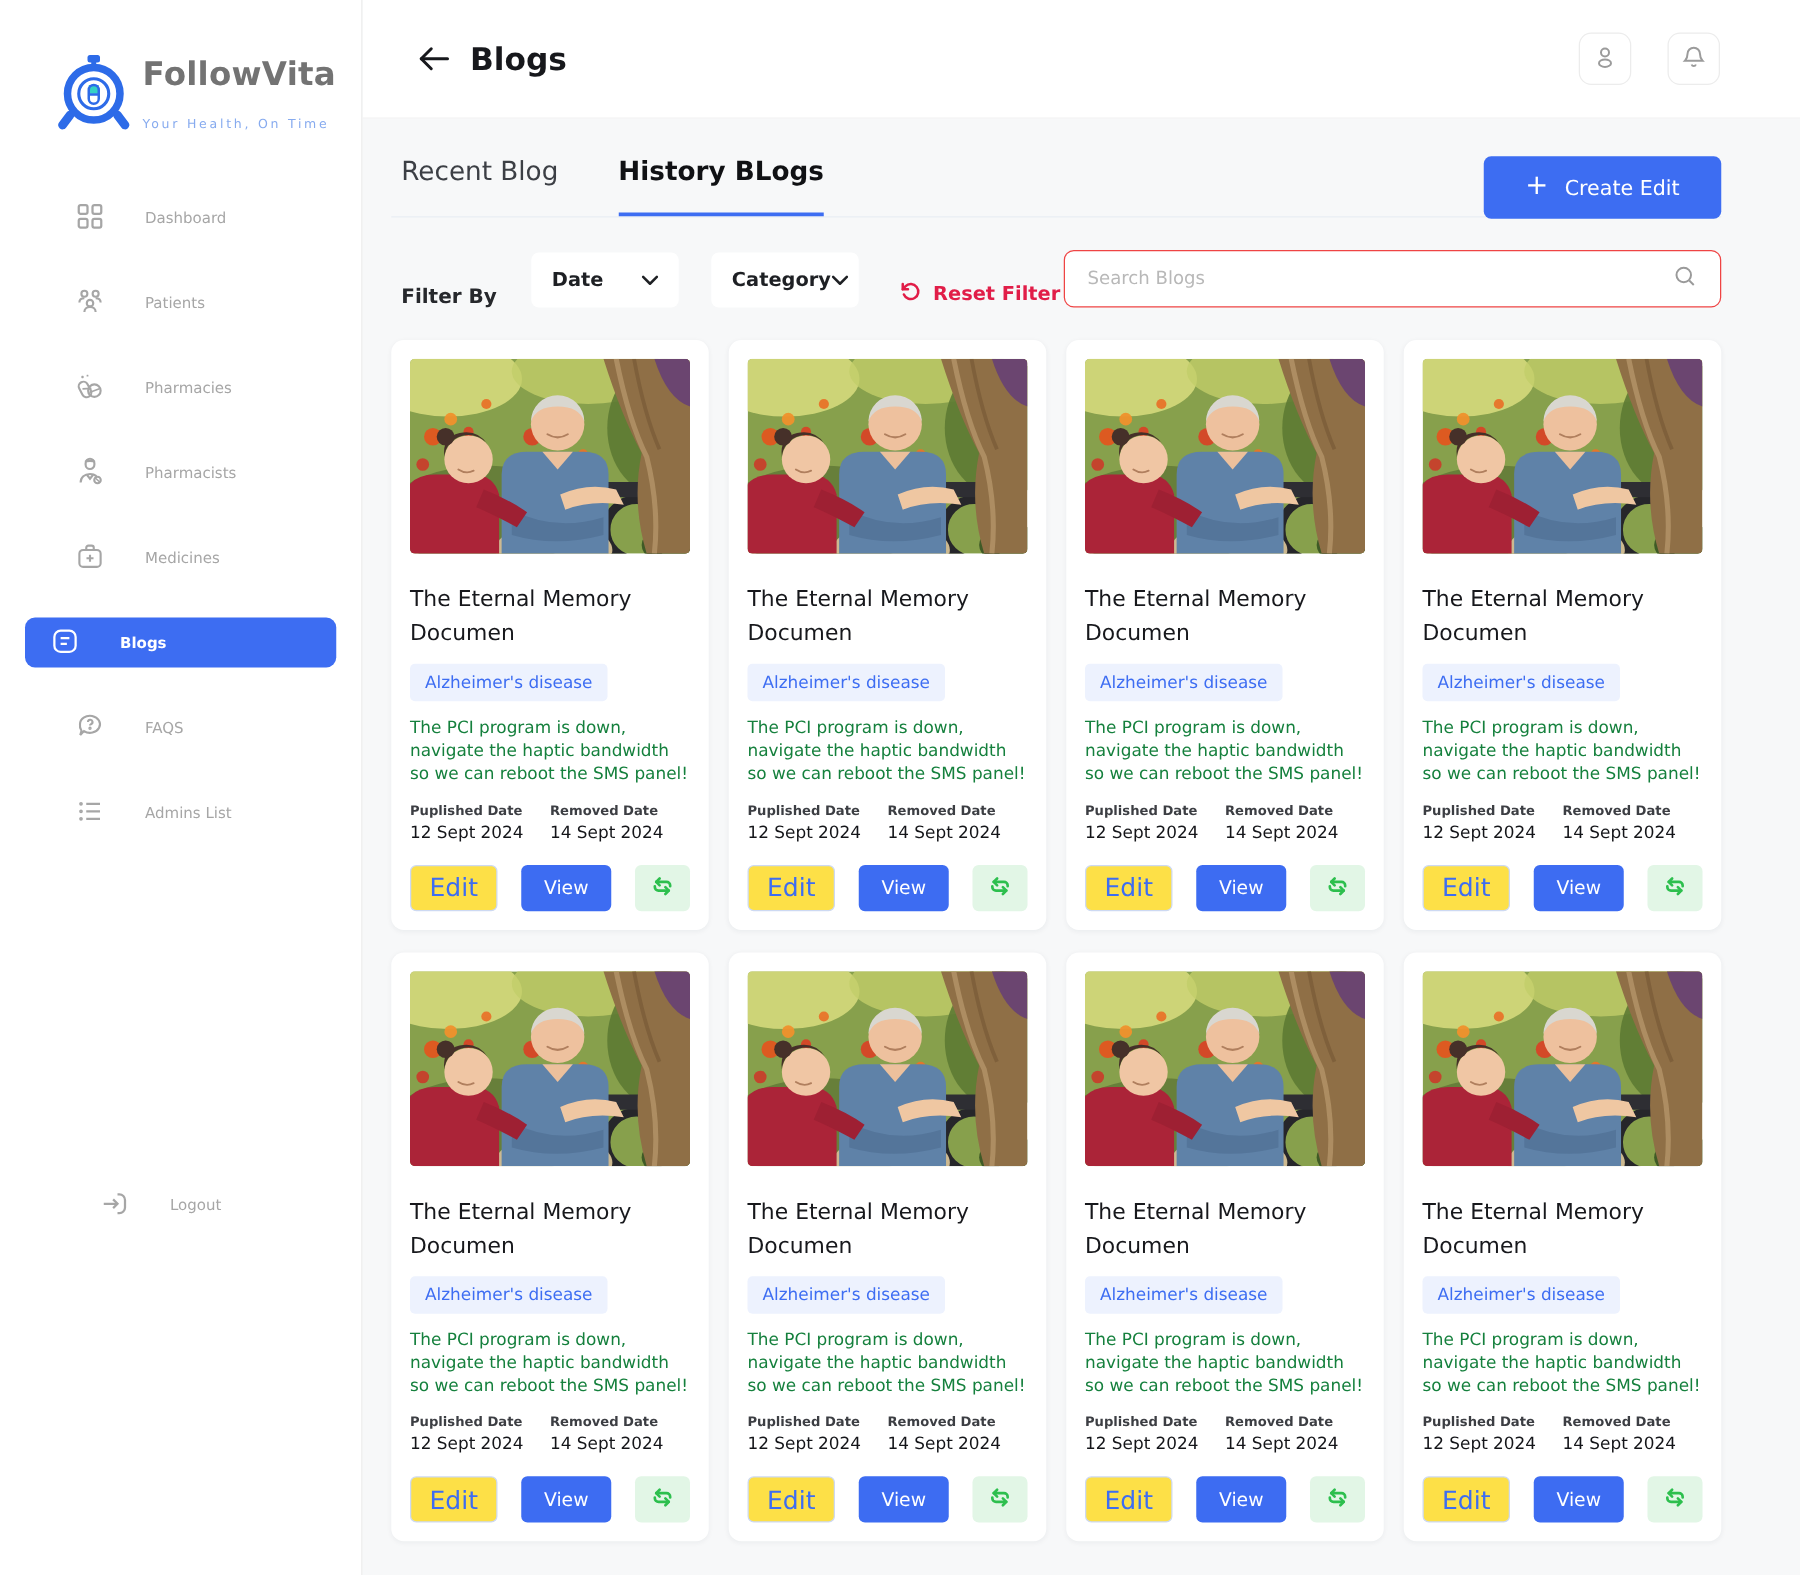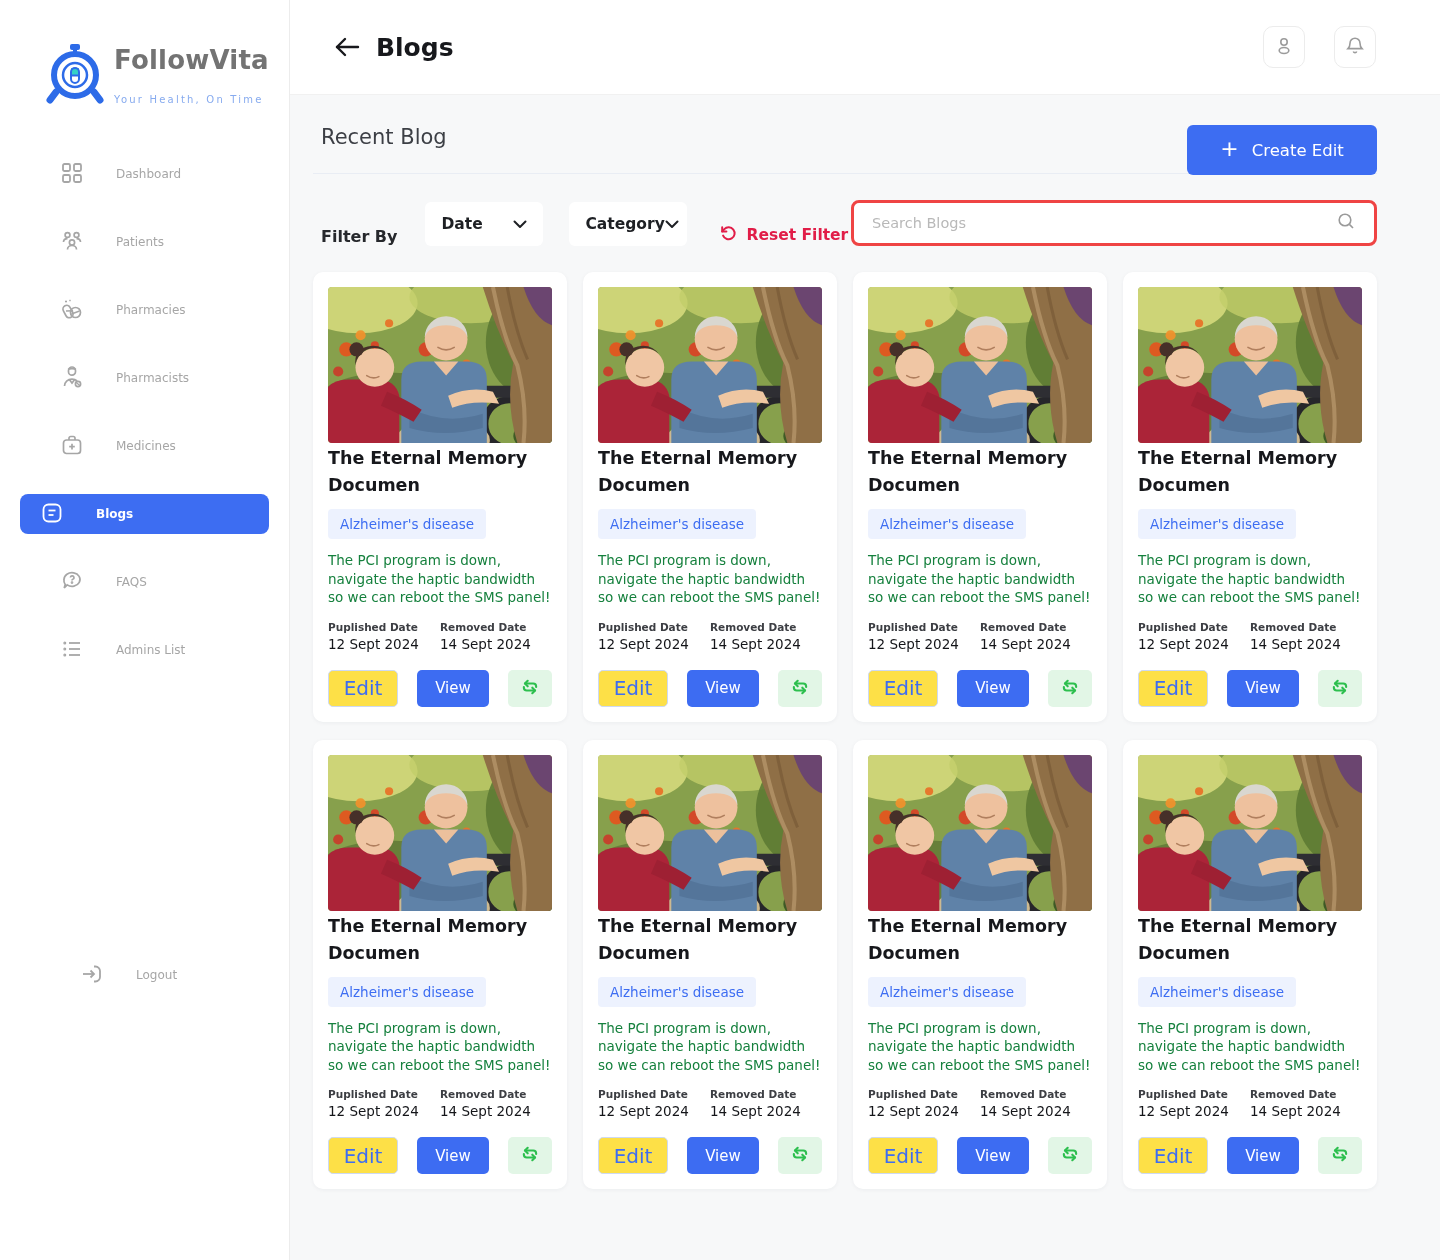--- a/index.html
+++ b/index.html
@@ -10,21 +10,21 @@
   
   .sidebar { position:absolute; left:0; top:0; width:290px; height:1260px; background:#fff; border-right:1px solid #ececec; z-index:5; }
   .logo-wrap { display:flex; align-items:center; gap:10px; padding:42px 0 0 46px; }
   .logo-text .brand { font-size:26px; font-weight:700; color:#737373; letter-spacing:.2px; }
   .logo-text .tagline { font-size:10px; color:#87abef; letter-spacing:2.2px; margin-top:19px; }
   .nav { margin-top:46px; }
   .nav-item { display:flex; align-items:center; gap:32px; height:40px; padding-left:40px; margin:0 20px 28px 20px; border-radius:8px; color:#a6a6a6; font-size:12px; cursor:pointer; }
   .nav-item svg { flex:0 0 24px; }
   .nav-item.active { background:#3d6df2; color:#fff; font-weight:700; padding-left:20px; }
   .nav-item.active svg { stroke:#fff; }
-  .logout { position:absolute; left:20px; bottom:265px; }
+  .logout { position:absolute; left:20px; bottom:276px; }
   .logout.nav-item { margin-bottom:0; }
 
   
   .header { position:absolute; left:290px; top:0; width:1150px; height:95px; background:#fff; border-bottom:1px solid #f1f1f1; display:flex; align-items:center; }
   .back-btn { margin-left:43px; cursor:pointer; display:flex; align-items:center; }
   .page-title { margin-left:15px; font-size:25px; font-weight:700; color:#17181c; }
   .header-right { margin-left:auto; margin-right:64px; display:flex; gap:29px; }
   .icon-btn { width:42px; height:42px; border:1px solid #ececec; border-radius:10px; background:#fff; display:flex; align-items:center; justify-content:center; cursor:pointer; }
 
   
@@ -33,30 +33,30 @@
   .tab { font-size:21px; color:#3c3f45; padding-bottom:21px; cursor:pointer; border-bottom:3px solid transparent; }
   .tab.active { font-weight:700; color:#101114; border-bottom-color:#3d6df2; }
   .create-btn { position:absolute; right:0; top:30px; width:190px; height:50px; background:#3d6df2; color:#fff; border:none; border-radius:6px; font-size:16.5px; display:flex; align-items:center; justify-content:center; gap:13px; cursor:pointer; font-family:inherit; }
   .create-btn .plus { font-size:22px; font-weight:400; line-height:1; margin-top:-2px; }
 
   .filter-row { margin-top:26px; display:flex; align-items:flex-end; }
   .filter-label { font-size:16px; font-weight:700; color:#26282c; margin-left:8px; }
   .dropdown { width:118px; height:44px; background:#fff; border-radius:6px; display:flex; align-items:center; justify-content:space-between; padding:0 16px; margin-left:28px; cursor:pointer; font-size:15.5px; font-weight:700; color:#1e2024; }
   .dropdown + .dropdown { margin-left:26px; }
   .reset-filter { display:flex; align-items:center; gap:9px; margin-left:32px; color:#e11d48; font-size:15.5px; font-weight:700; cursor:pointer; }
-  .search-box { margin-left:auto; width:526px; height:46px; background:#fff; border:3px solid #ef4444; border-radius:8px; display:flex; align-items:center; padding:0 18px; }
+  .search-box { margin-left:auto; width:526px; height:46px; background:#fff; border:1px solid #ef4444; border-radius:8px; display:flex; align-items:center; padding:0 18px; }
   .search-box input { flex:1; border:none; outline:none; font-size:14.5px; color:#3a3a3a; font-family:inherit; background:transparent; }
   .search-box input::placeholder { color:#b8b8b8; }
 
   
   .blog-grid { margin-top:26px; display:grid; grid-template-columns:repeat(4,1fr); gap:18px 16px; }
   .card { background:#fff; border-radius:10px; padding:15px; box-shadow:0 1px 4px rgba(20,30,60,.05); }
   .card-img { width:100%; height:156px; border-radius:4px; overflow:hidden; }
   .card-img svg { width:100%; height:100%; display:block; }
-  .card-title { margin-top:2px; font-size:17.5px; font-weight:700; color:#17181c; line-height:27px; }
+  .card-title { margin-top:24px; font-size:17.5px; font-weight:400; color:#17181c; line-height:27px; }
   .card-tag { display:inline-block; margin-top:10px; background:#edf2fe; color:#3d6df2; font-size:13.5px; padding:7px 12px; border-radius:4px; }
   .card-desc { margin-top:12px; font-size:13.5px; color:#15803d; line-height:18.5px; }
   .card-dates { margin-top:14px; display:flex; }
   .date-col { flex:1; }
   .date-label { font-size:10.5px; font-weight:700; color:#3c3e43; }
   .date-value { margin-top:3px; font-size:13.5px; color:#141519; }
   .card-actions { margin-top:18px; display:flex; align-items:center; justify-content:space-between; }
   .btn-edit { width:70px; height:37px; background:#fde047; border:1px solid #cdd9f2; border-radius:5px; color:#3d6df2; font-size:20px; cursor:pointer; font-family:inherit; }
   .btn-view { width:72px; height:37px; background:#3d6cf2; border:none; border-radius:5px; color:#fff; font-size:15px; cursor:pointer; font-family:inherit; }
   .btn-restore { width:44px; height:37px; background:#e2f6e6; border:none; border-radius:5px; display:flex; align-items:center; justify-content:center; cursor:pointer; }
@@ -218,20 +218,21 @@
           </svg>
         </span>
       </button>
     </div>
   </header>
 
   <main class="main">
 
     <div class="tabs-row">
       <div class="tab">Recent Blog</div>
+      <div class="tab active">History BLogs</div>
       <button class="create-btn">
         <span class="plus">+</span>
         <span>Create Edit</span>
       </button>
     </div>
 
     <div class="filter-row">
       <span class="filter-label">Filter By</span>
 
       <div class="dropdown">

